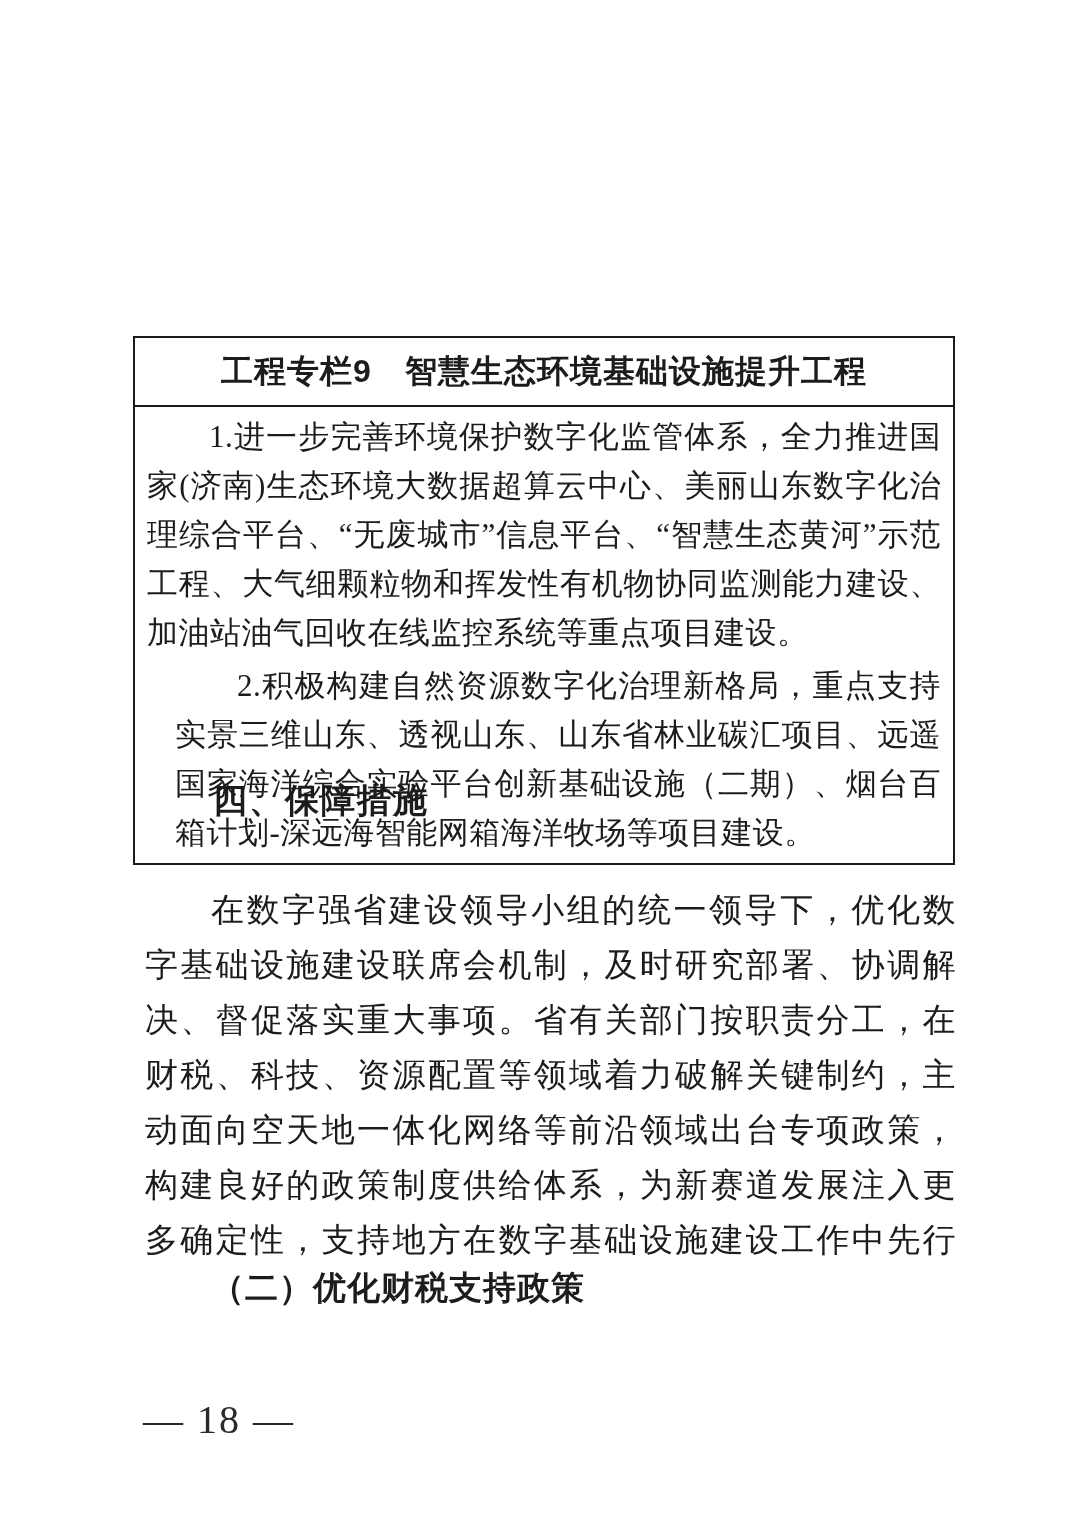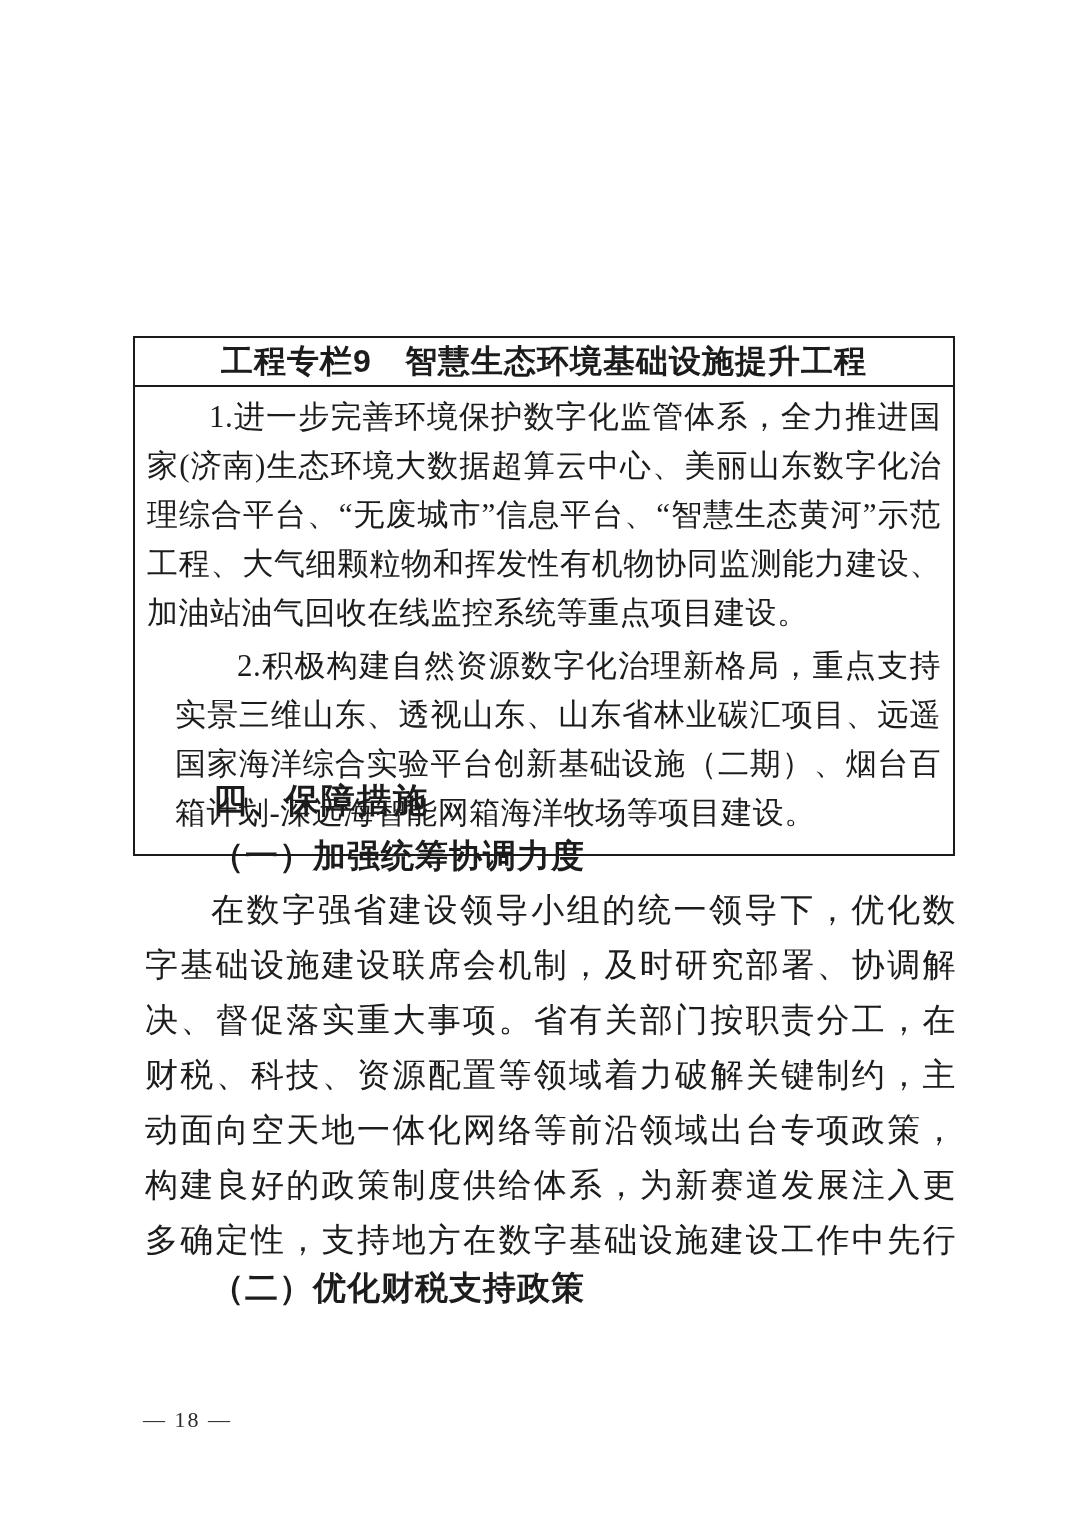--- a/index.html
+++ b/index.html
@@ -11,26 +11,26 @@
     color:var(--ink,#1c1c1c);
     overflow:hidden;
   }
   table.project-box {
     position:absolute; left:133px; top:336px; width:822px;
     border-collapse:collapse; table-layout:fixed;
     background:#ffffff;
   }
   table.project-box td { border:2px solid var(--line,#1a1a1a); }
   .box-title {
-    height:49px; text-align:center; vertical-align:middle;
+    height:69px; text-align:center; vertical-align:middle;
     font-family:"Liberation Sans","DejaVu Sans",sans-serif;
     font-weight:bold; font-size:32px; letter-spacing:1px;
   }
   .box-body {
-    height:357px; padding:5px 12px 17px; overflow:hidden;
+    height:357px; padding:5px 12px 6px; overflow:hidden;
     font-family:"Liberation Serif","DejaVu Serif",serif;
     font-size:31px; line-height:49px;
     text-align:justify; letter-spacing:0.5px;
     vertical-align:top;
   }
   .box-body p { text-indent:2em; }
   .box-body p + p { margin-top:4px;margin-left:28px; }
   .sec-heading {
     position:absolute; left:145px; top:780px; width:810px;
     font-family:"Liberation Sans","DejaVu Sans",sans-serif;
@@ -48,21 +48,21 @@
   .body-para {
     position:absolute; left:145px; top:883px; width:812px; height:385px;
     overflow:hidden;
     font-family:"Liberation Serif","DejaVu Serif",serif;
     font-size:33px; line-height:55px;
     text-align:justify; text-indent:2em; letter-spacing:1.5px;
   }
   .page-number {
     position:absolute; left:143px; top:1402px;
     font-family:"Liberation Serif","DejaVu Serif",serif;
-    font-size:22px; line-height:36px; letter-spacing:2px;
+    font-size:40px; line-height:36px; letter-spacing:2px;
     color:#2a2a2a;
   }
   .watermark {
     position:absolute; left:10px; top:1536px;
     display:flex; align-items:center; gap:10px;
     color:var(--watermark,#e6e6e6);
   }
   .wm-logo svg { display:block; }
   .wm-text {
     font-family:"Liberation Sans","DejaVu Sans",sans-serif;
@@ -83,21 +83,20 @@
       <td class="box-body">
         <p>1.进一步完善环境保护数字化监管体系，全力推进国家(济南)生态环境大数据超算云中心、美丽山东数字化治理综合平台、“无废城市”信息平台、“智慧生态黄河”示范工程、大气细颗粒物和挥发性有机物协同监测能力建设、加油站油气回收在线监控系统等重点项目建设。</p>
         <p>2.积极构建自然资源数字化治理新格局，重点支持实景三维山东、透视山东、山东省林业碳汇项目、远遥国家海洋综合实验平台创新基础设施（二期）、烟台百箱计划-深远海智能网箱海洋牧场等项目建设。</p>
       </td>
     </tr>
   </tbody>
     </table>
 
   <div class="sec-heading">四、保障措施</div>
 
-  <div class="sub-heading sub-1">（一）加强统筹协调力度</div>
 
   <div class="body-para">在数字强省建设领导小组的统一领导下，优化数字基础设施建设联席会机制，及时研究部署、协调解决、督促落实重大事项。省有关部门按职责分工，在财税、科技、资源配置等领域着力破解关键制约，主动面向空天地一体化网络等前沿领域出台专项政策，构建良好的政策制度供给体系，为新赛道发展注入更多确定性，支持地方在数字基础设施建设工作中先行先试、探索有效路径，协同推动数字基础设施建设。</div>
 
   <div class="sub-heading sub-2">（二）优化财税支持政策</div>
 
   <div class="page-number">— 18 —</div>
 
   <div class="watermark">
     <span class="wm-logo">
       <svg width="46" height="42" viewBox="0 0 46 42" fill="none" stroke="currentColor" stroke-width="5" stroke-linecap="round">

